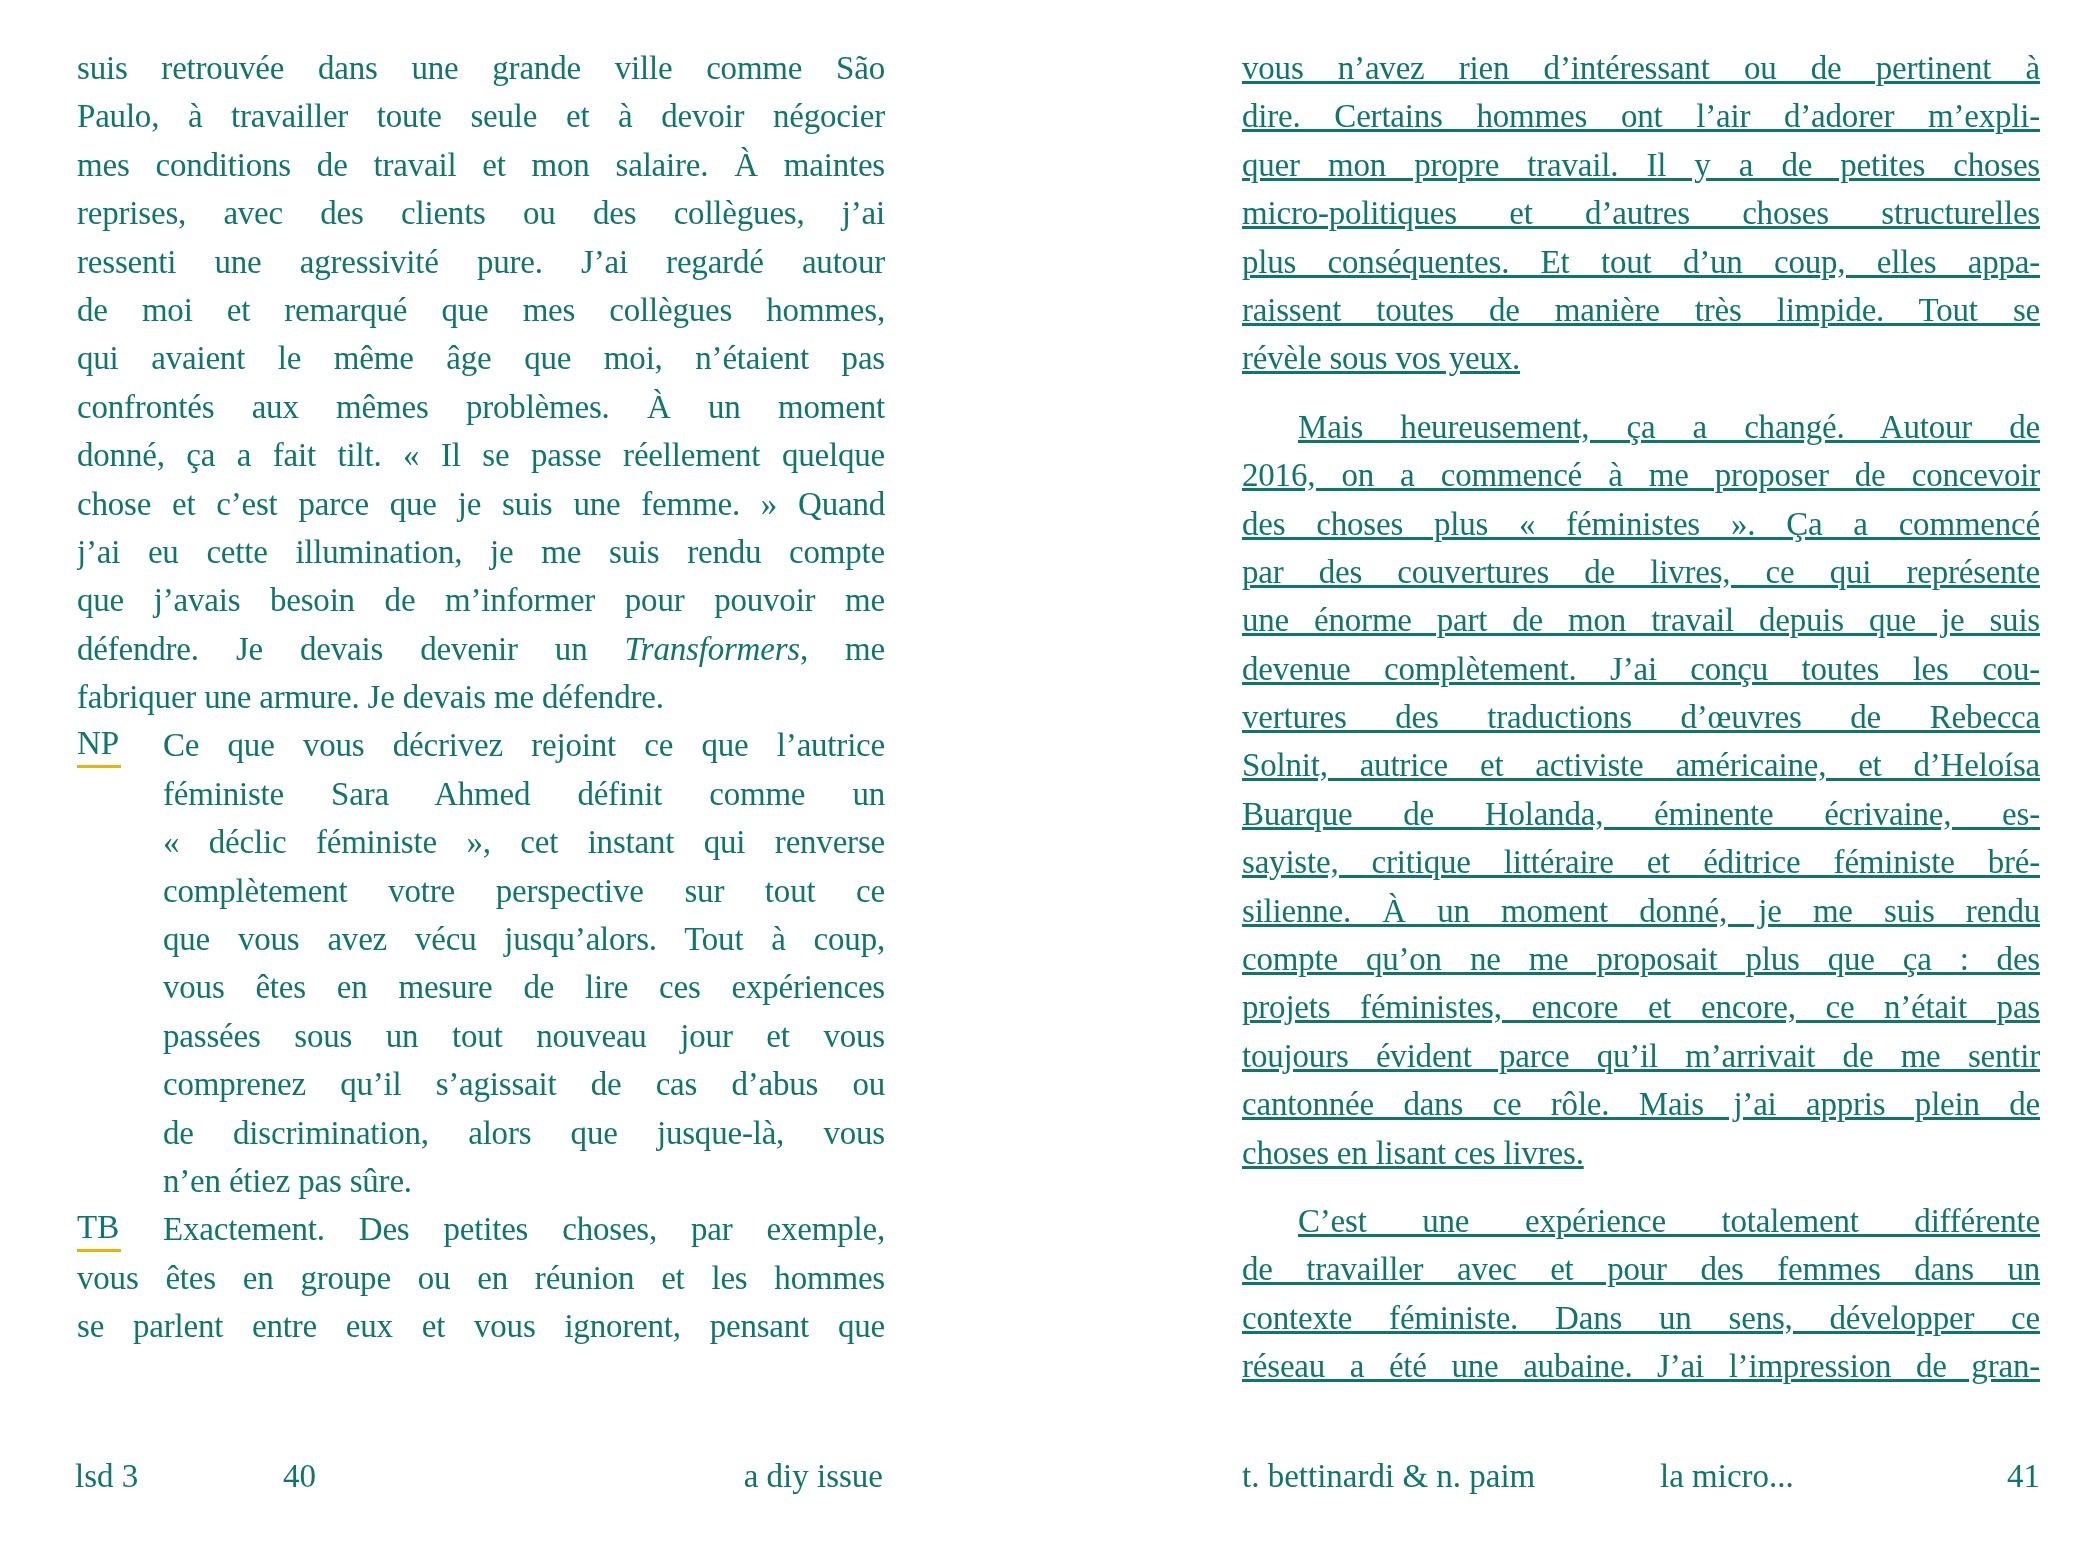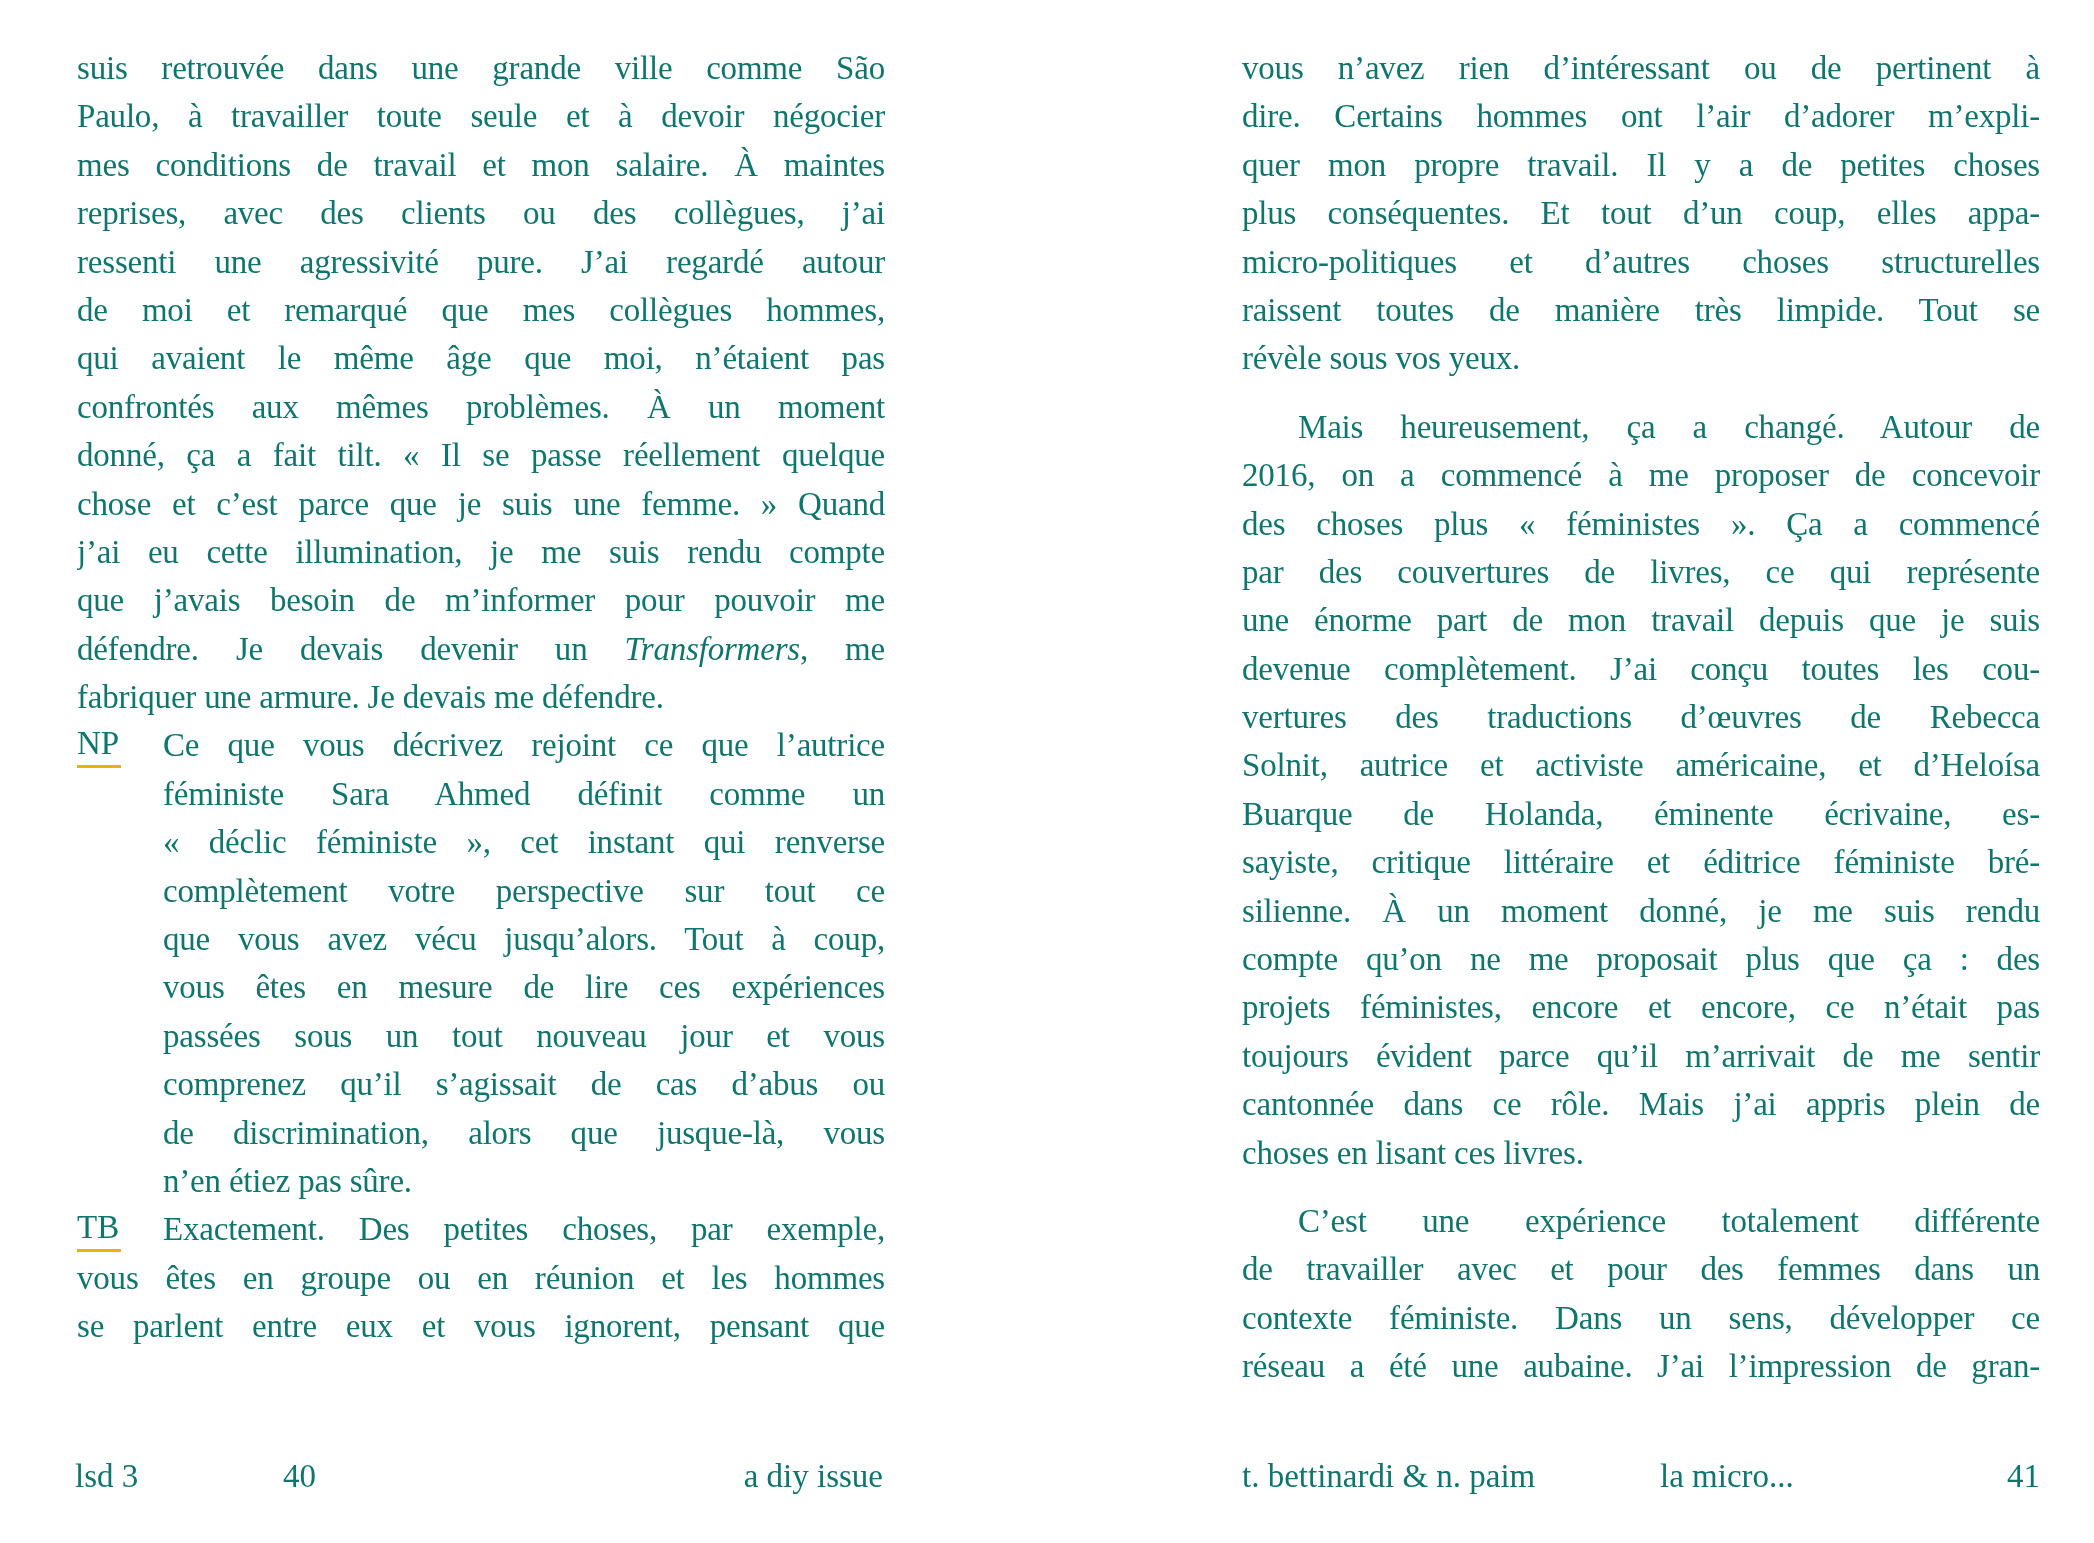--- a/index.html
+++ b/index.html
@@ -7,21 +7,21 @@
     position:relative;
     width:2094px;height:1543px;
     background:#ffffff;
     font-family:"Liberation Serif","DejaVu Serif",serif;
     color:#0f766e;
     overflow:hidden;
     padding-left:20px;
   }
   .textcol{position:absolute;top:44px;font-size:33px;line-height:48.4px;}
   #col-left{left:77px;width:808px;}
-  #col-right{left:1242px;width:798px;}
+  #col-right{left:1242px;width:798px;text-decoration:underline;}
   .block{position:relative;}
   .line{
     height:48.4px;overflow:hidden;
     text-align:justify;text-align-last:justify;
     letter-spacing:-0.2px;
   }
   .endline{text-align:left;text-align-last:left;}
   .ind{margin-left:86px;}
   .firstind{text-indent:56px;margin-top:20px;}
   .speaker{
@@ -83,22 +83,22 @@
         <div class="line">vous êtes en groupe ou en réunion et les hommes</div>
         <div class="line">se parlent entre eux et vous ignorent, pensant que</div>
       </div>
     </div>
 
   <div class="textcol" id="col-right">
       <div class="block">
         <div class="line">vous n’avez rien d’intéressant ou de pertinent à</div>
         <div class="line">dire. Certains hommes ont l’air d’adorer m’expli-</div>
         <div class="line">quer mon propre travail. Il y a de petites choses</div>
+        <div class="line">micro-politiques et d’autres choses structurelles</div>
         <div class="line">plus conséquentes. Et tout d’un coup, elles appa-</div>
-        <div class="line">micro-politiques et d’autres choses structurelles</div>
         <div class="line">raissent toutes de manière très limpide. Tout se</div>
         <div class="line endline">révèle sous vos yeux.</div>
       </div>
       <div class="block">
         <div class="line firstind">Mais heureusement, ça a changé. Autour de</div>
         <div class="line">2016, on a commencé à me proposer de concevoir</div>
         <div class="line">des choses plus « féministes ». Ça a commencé</div>
         <div class="line">par des couvertures de livres, ce qui représente</div>
         <div class="line">une énorme part de mon travail depuis que je suis</div>
         <div class="line">devenue complètement. J’ai conçu toutes les cou-</div>

